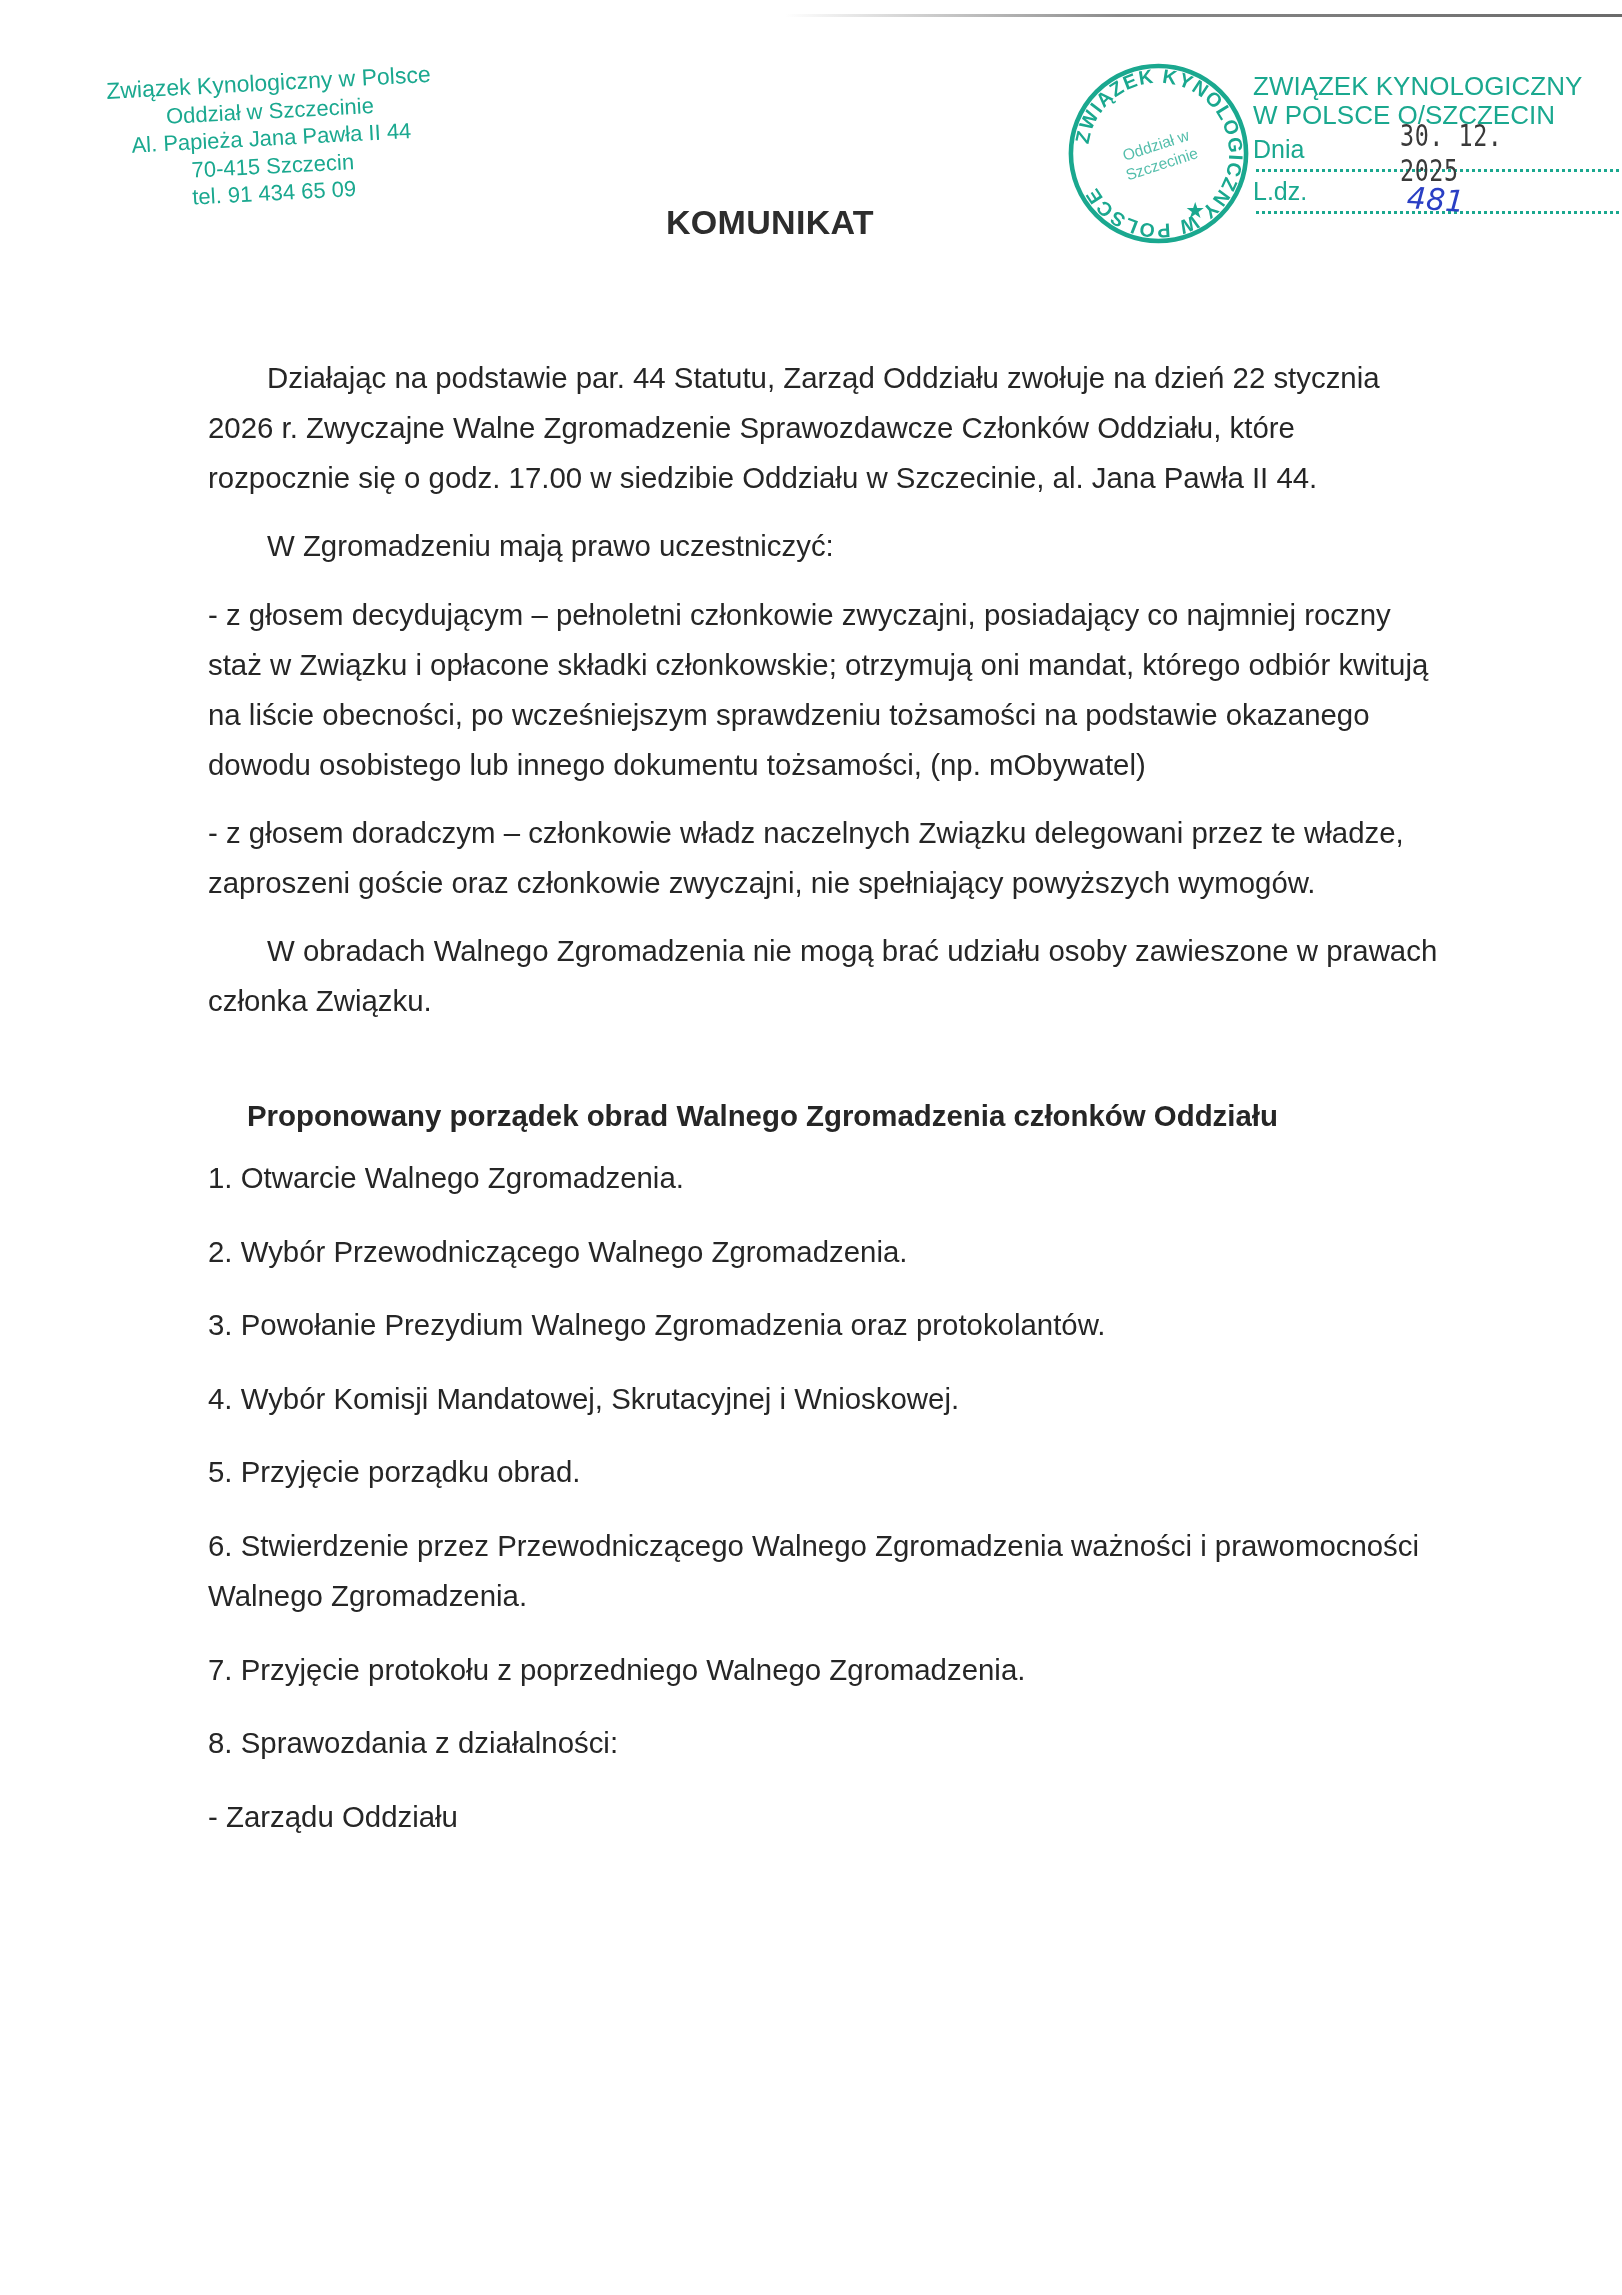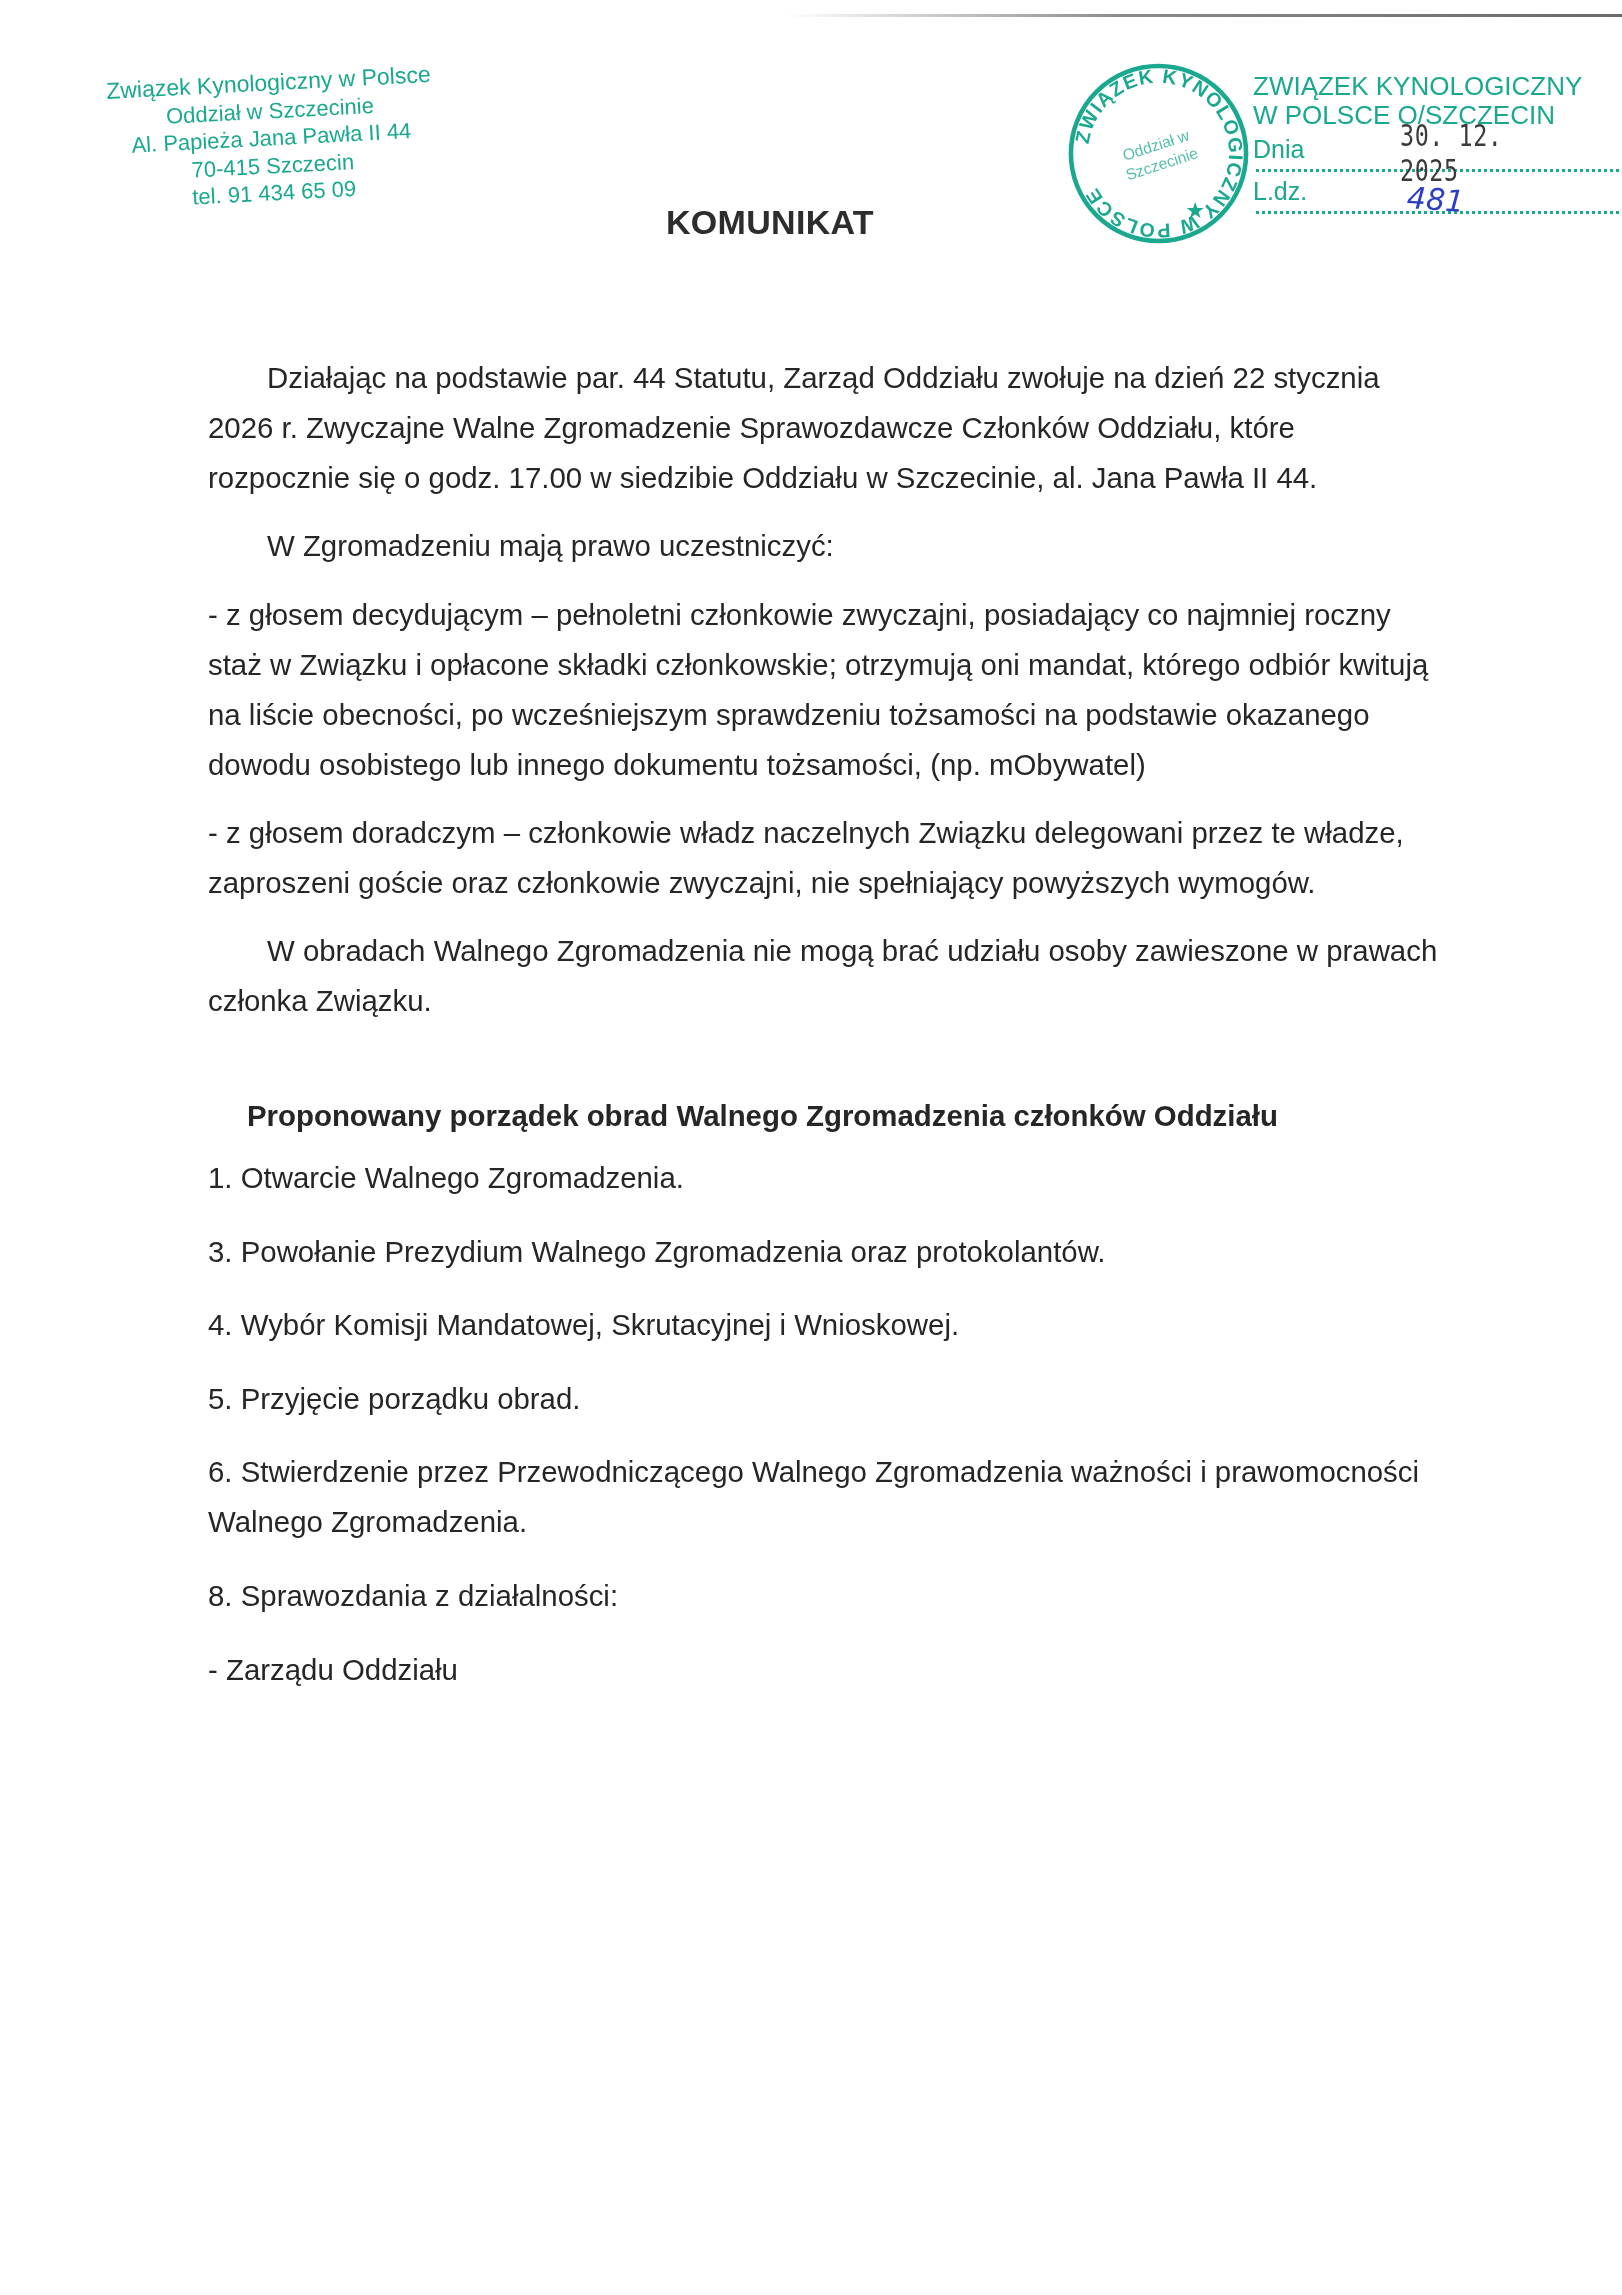--- a/index.html
+++ b/index.html
@@ -104,21 +104,23 @@
   <p class="p indent">Działając na podstawie  par. 44 Statutu,  Zarząd Oddziału zwołuje na dzień 22 stycznia 2026 r. Zwyczajne Walne Zgromadzenie Sprawozdawcze Członków Oddziału, które rozpocznie się o godz. 17.00 w siedzibie Oddziału w Szczecinie, al. Jana Pawła II  44.</p>
   <p class="p indent">W Zgromadzeniu mają prawo uczestniczyć:</p>
   <p class="p">- z głosem decydującym – pełnoletni członkowie zwyczajni, posiadający co najmniej roczny staż w Związku i opłacone składki członkowskie; otrzymują oni mandat, którego odbiór kwitują na liście obecności, po wcześniejszym sprawdzeniu tożsamości na podstawie okazanego dowodu osobistego lub innego dokumentu tożsamości, (np. mObywatel)</p>
   <p class="p">- z głosem doradczym – członkowie władz naczelnych Związku delegowani przez te władze, zaproszeni goście oraz członkowie zwyczajni, nie spełniający powyższych wymogów.</p>
   <p class="p indent">W obradach Walnego Zgromadzenia nie mogą brać udziału osoby zawieszone w prawach członka Związku.</p>
 
   <p class="heading">Proponowany porządek obrad Walnego Zgromadzenia członków Oddziału</p>
 
   <div>
     <p class="agenda-item">1. Otwarcie Walnego Zgromadzenia.</p>
+    <p class="agenda-item">2. Wybór Przewodniczącego Walnego Zgromadzenia.</p>
     <p class="agenda-item">3. Powołanie Prezydium Walnego Zgromadzenia oraz protokolantów.</p>
     <p class="agenda-item">4. Wybór Komisji Mandatowej, Skrutacyjnej i Wnioskowej.</p>
     <p class="agenda-item">5. Przyjęcie porządku obrad.</p>
     <p class="agenda-item">6. Stwierdzenie przez Przewodniczącego Walnego Zgromadzenia ważności i prawomocności Walnego Zgromadzenia.</p>
+    <p class="agenda-item">7. Przyjęcie protokołu z poprzedniego Walnego Zgromadzenia.</p>
     <p class="agenda-item">8. Sprawozdania z działalności:</p>
     <p class="agenda-item">- Zarządu Oddziału</p>
   </div>
 </div>
 
 
 </body></html>

